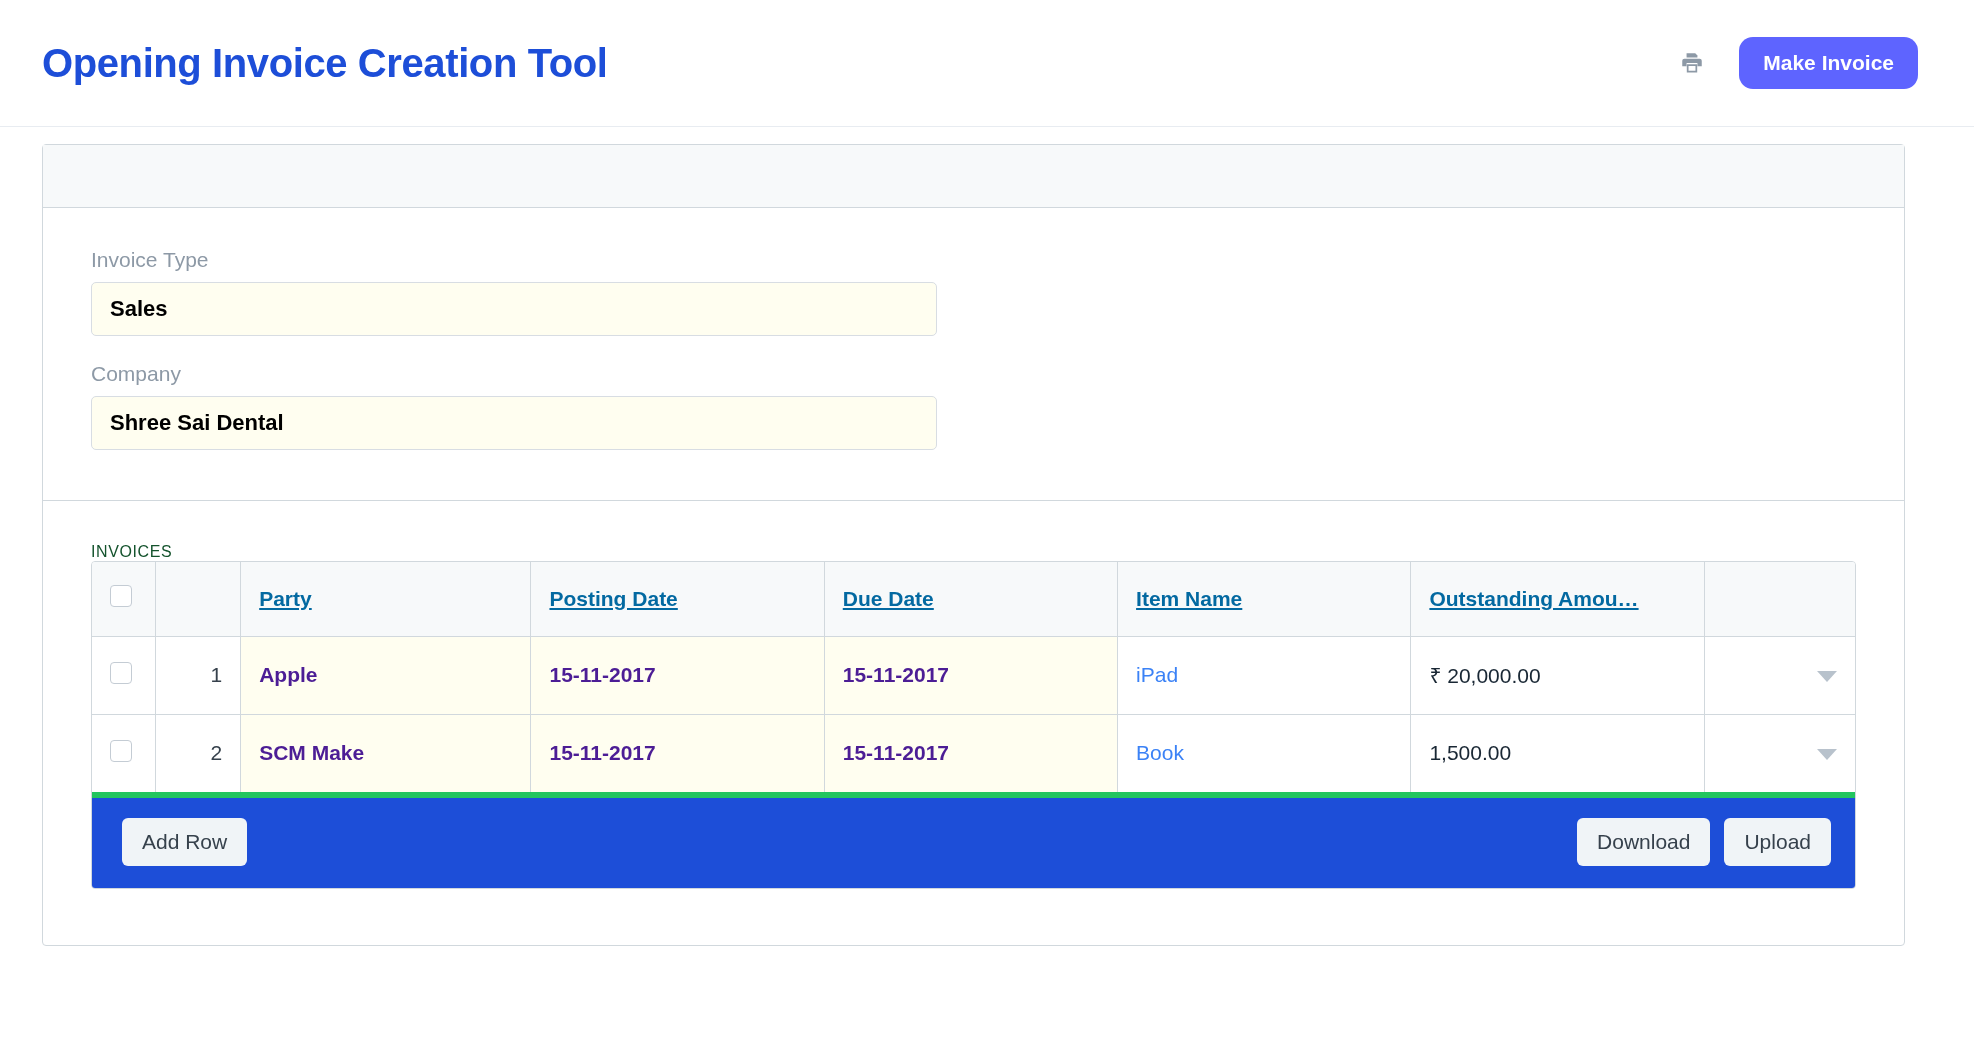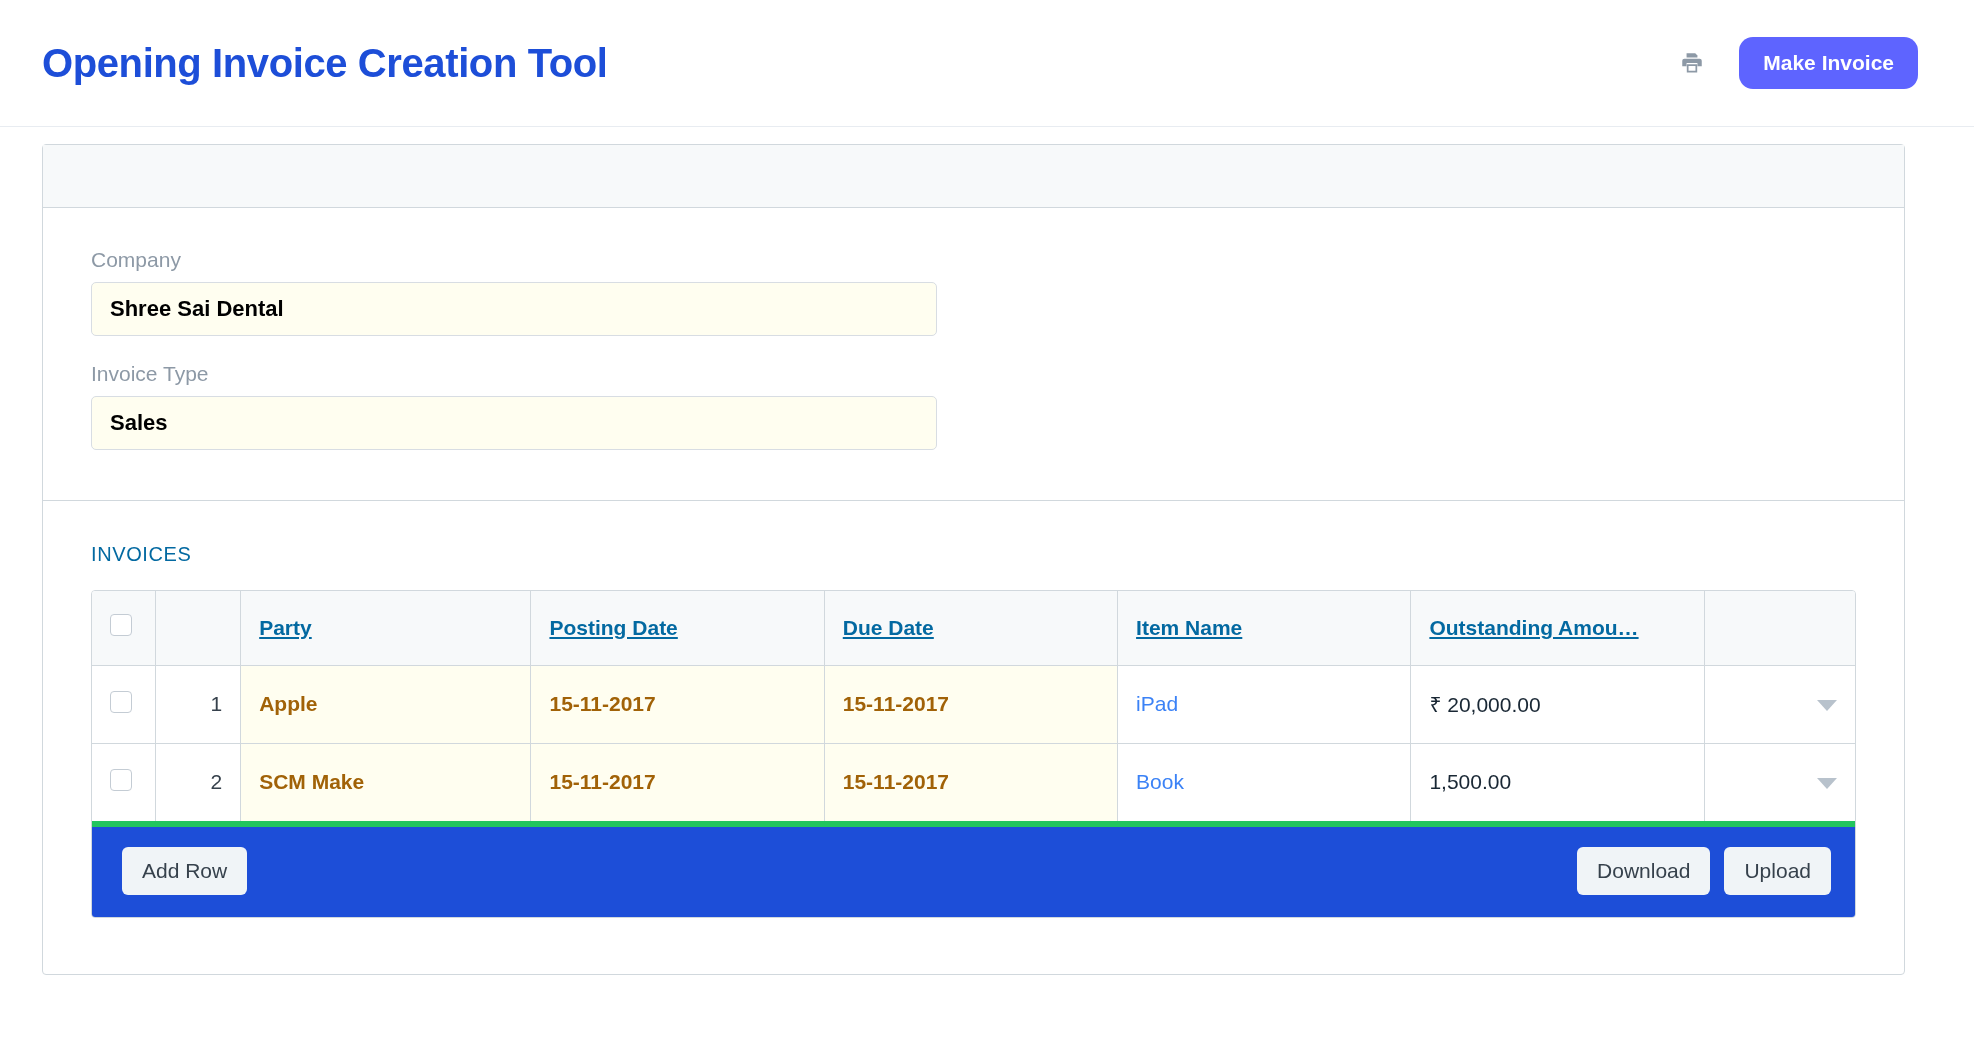--- a/index.html
+++ b/index.html
@@ -99,25 +99,24 @@
     padding: 0 18px;
     font-size: 22px;
     font-weight: 700;
     color: #000000;
     cursor: text;
   }
 
   
   .grid-section { padding: 42px 48px 56px 48px; }
   .section-title {
-    font-size: 20px;
+    font-size: 16px;
     letter-spacing: 0.6px;
-    color: #0369a1;
+    color: #14532d;
     text-transform: uppercase;
-    margin-bottom: 24px;
   }
   .grid-wrap {
     border: 1px solid #d1d8dd;
     border-radius: 4px;
     overflow: hidden;
   }
   table.grid {
     width: 100%;
     border-collapse: collapse;
     table-layout: fixed;
@@ -169,21 +168,21 @@
     border: 1px solid #c4ccd4;
     border-radius: 4px;
     background: #ffffff;
     display: inline-block;
     cursor: pointer;
   }
 
   td.editable {
     background: #fffef0;
     font-weight: 700;
-    color: #a16207;
+    color: #4c1d95;
     cursor: text;
   }
   td.plain {
     background: #ffffff;
     color: #3b82f6;
     cursor: text;
   }
   td.num {
     text-align: left;
     color: #192734;
@@ -240,27 +239,27 @@
   </div>
 </div>
 
 <div class="card">
 
   <div class="card-topstrip"></div>
 
   <div class="form-section">
 
     <div class="field">
+      <div class="field-label">Invoice Type</div>
+      <div class="field-control">Sales</div>
+    </div>
+
+    <div class="field">
       <div class="field-label">Company</div>
       <div class="field-control">Shree Sai Dental</div>
-    </div>
-
-    <div class="field">
-      <div class="field-label">Invoice Type</div>
-      <div class="field-control">Sales</div>
     </div>
 
   </div>
 
   <div class="grid-section">
     <div class="section-title">INVOICES</div>
 
     <div class="grid-wrap">
       <table class="grid">
         <colgroup>

